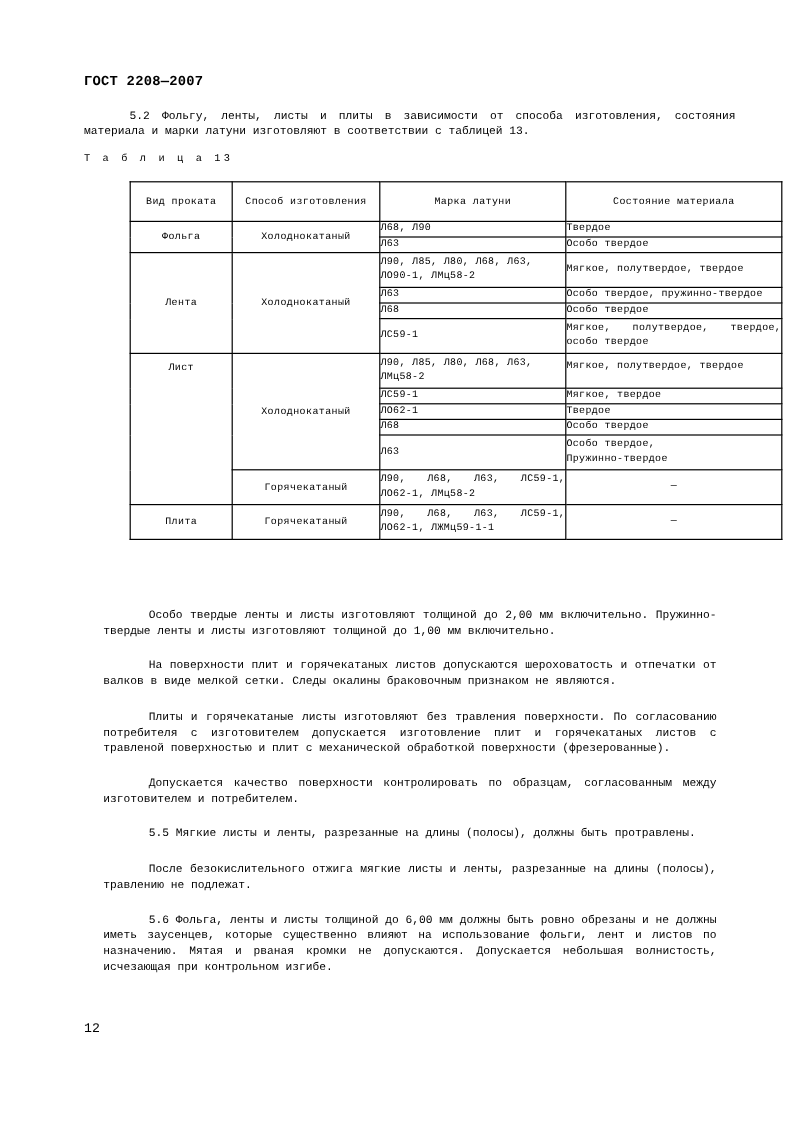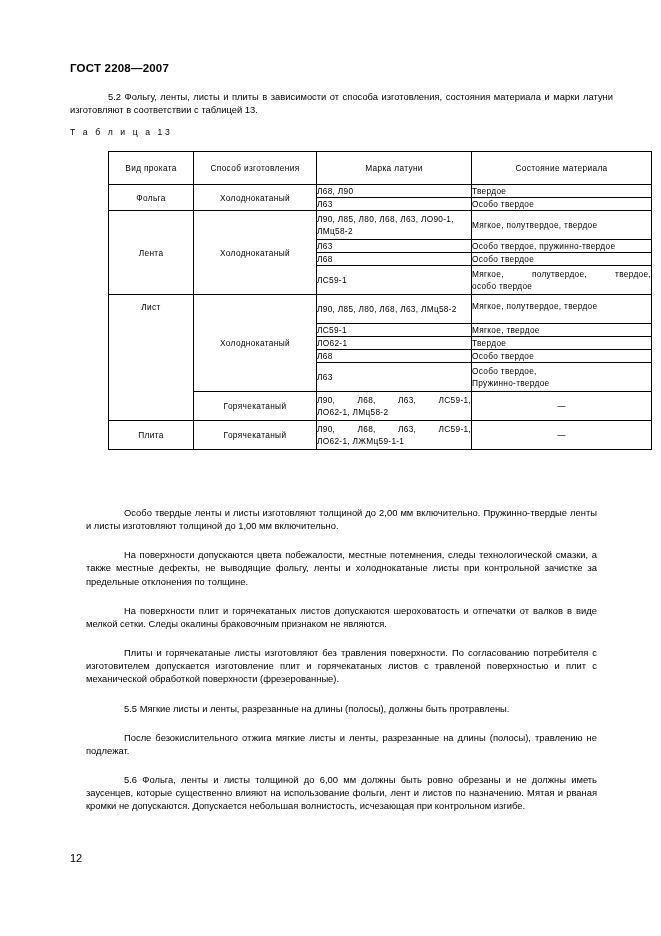--- a/index.html
+++ b/index.html
@@ -14,20 +14,21 @@
     color: #000000;
     position: relative;
     overflow: hidden;
   }
 
   .page {
     position: absolute;
     left: 0; top: 0;
     width: 661px;
     height: 936px;
+    font-family: Liberation Mono, monospace;
   }
 
   
   .doc-header {
     position: absolute;
     left: 70px;
     top: 62px;
     font-size: 11.5px;
     font-weight: bold;
     letter-spacing: 0.2px;
@@ -257,23 +258,23 @@
           </td>
           <td class="c-state edge-r dash">—</td>
         </tr>
 
       </tbody>
     </table>
   </div>
 
   <div class="body-text">
     <p>Особо твердые ленты и листы изготовляют толщиной до 2,00 мм включительно. Пружинно-твердые ленты и листы изготовляют толщиной до 1,00 мм включительно.</p>
-    <p>На поверхности допускаются цвета побежалости, местные потемнения, следы технологической смазки, а также местные дефекты, не выводящие фольгу, ленты и холоднокатаные листы при контрольной зачистке за предельные отклонения по толщине.</p>
     <p>На поверхности плит и горячекатаных листов допускаются шероховатость и отпечатки от валков в виде мелкой сетки. Следы окалины браковочным признаком не являются.</p>
     <p>Плиты и горячекатаные листы изготовляют без травления поверхности. По согласованию потребителя с изготовителем допускается изготовление плит и горячекатаных листов с травленой поверхностью и плит с механической обработкой поверхности (фрезерованные).</p>
+    <p>Допускается качество поверхности контролировать по образцам, согласованным между изготовителем и потребителем.</p>
     <p>5.5  Мягкие листы и ленты, разрезанные на длины (полосы), должны быть протравлены.</p>
     <p>После безокислительного отжига мягкие листы и ленты, разрезанные на длины (полосы), травлению не подлежат.</p>
     <p>5.6  Фольга, ленты и листы толщиной до 6,00 мм должны быть ровно обрезаны и не должны иметь заусенцев, которые существенно влияют на использование фольги, лент и листов по назначению. Мятая и рваная кромки не допускаются. Допускается небольшая волнистость, исчезающая при контрольном изгибе.</p>
   </div>
 
   <div class="page-number">12</div>
 
 </div>
 
 </body></html>

